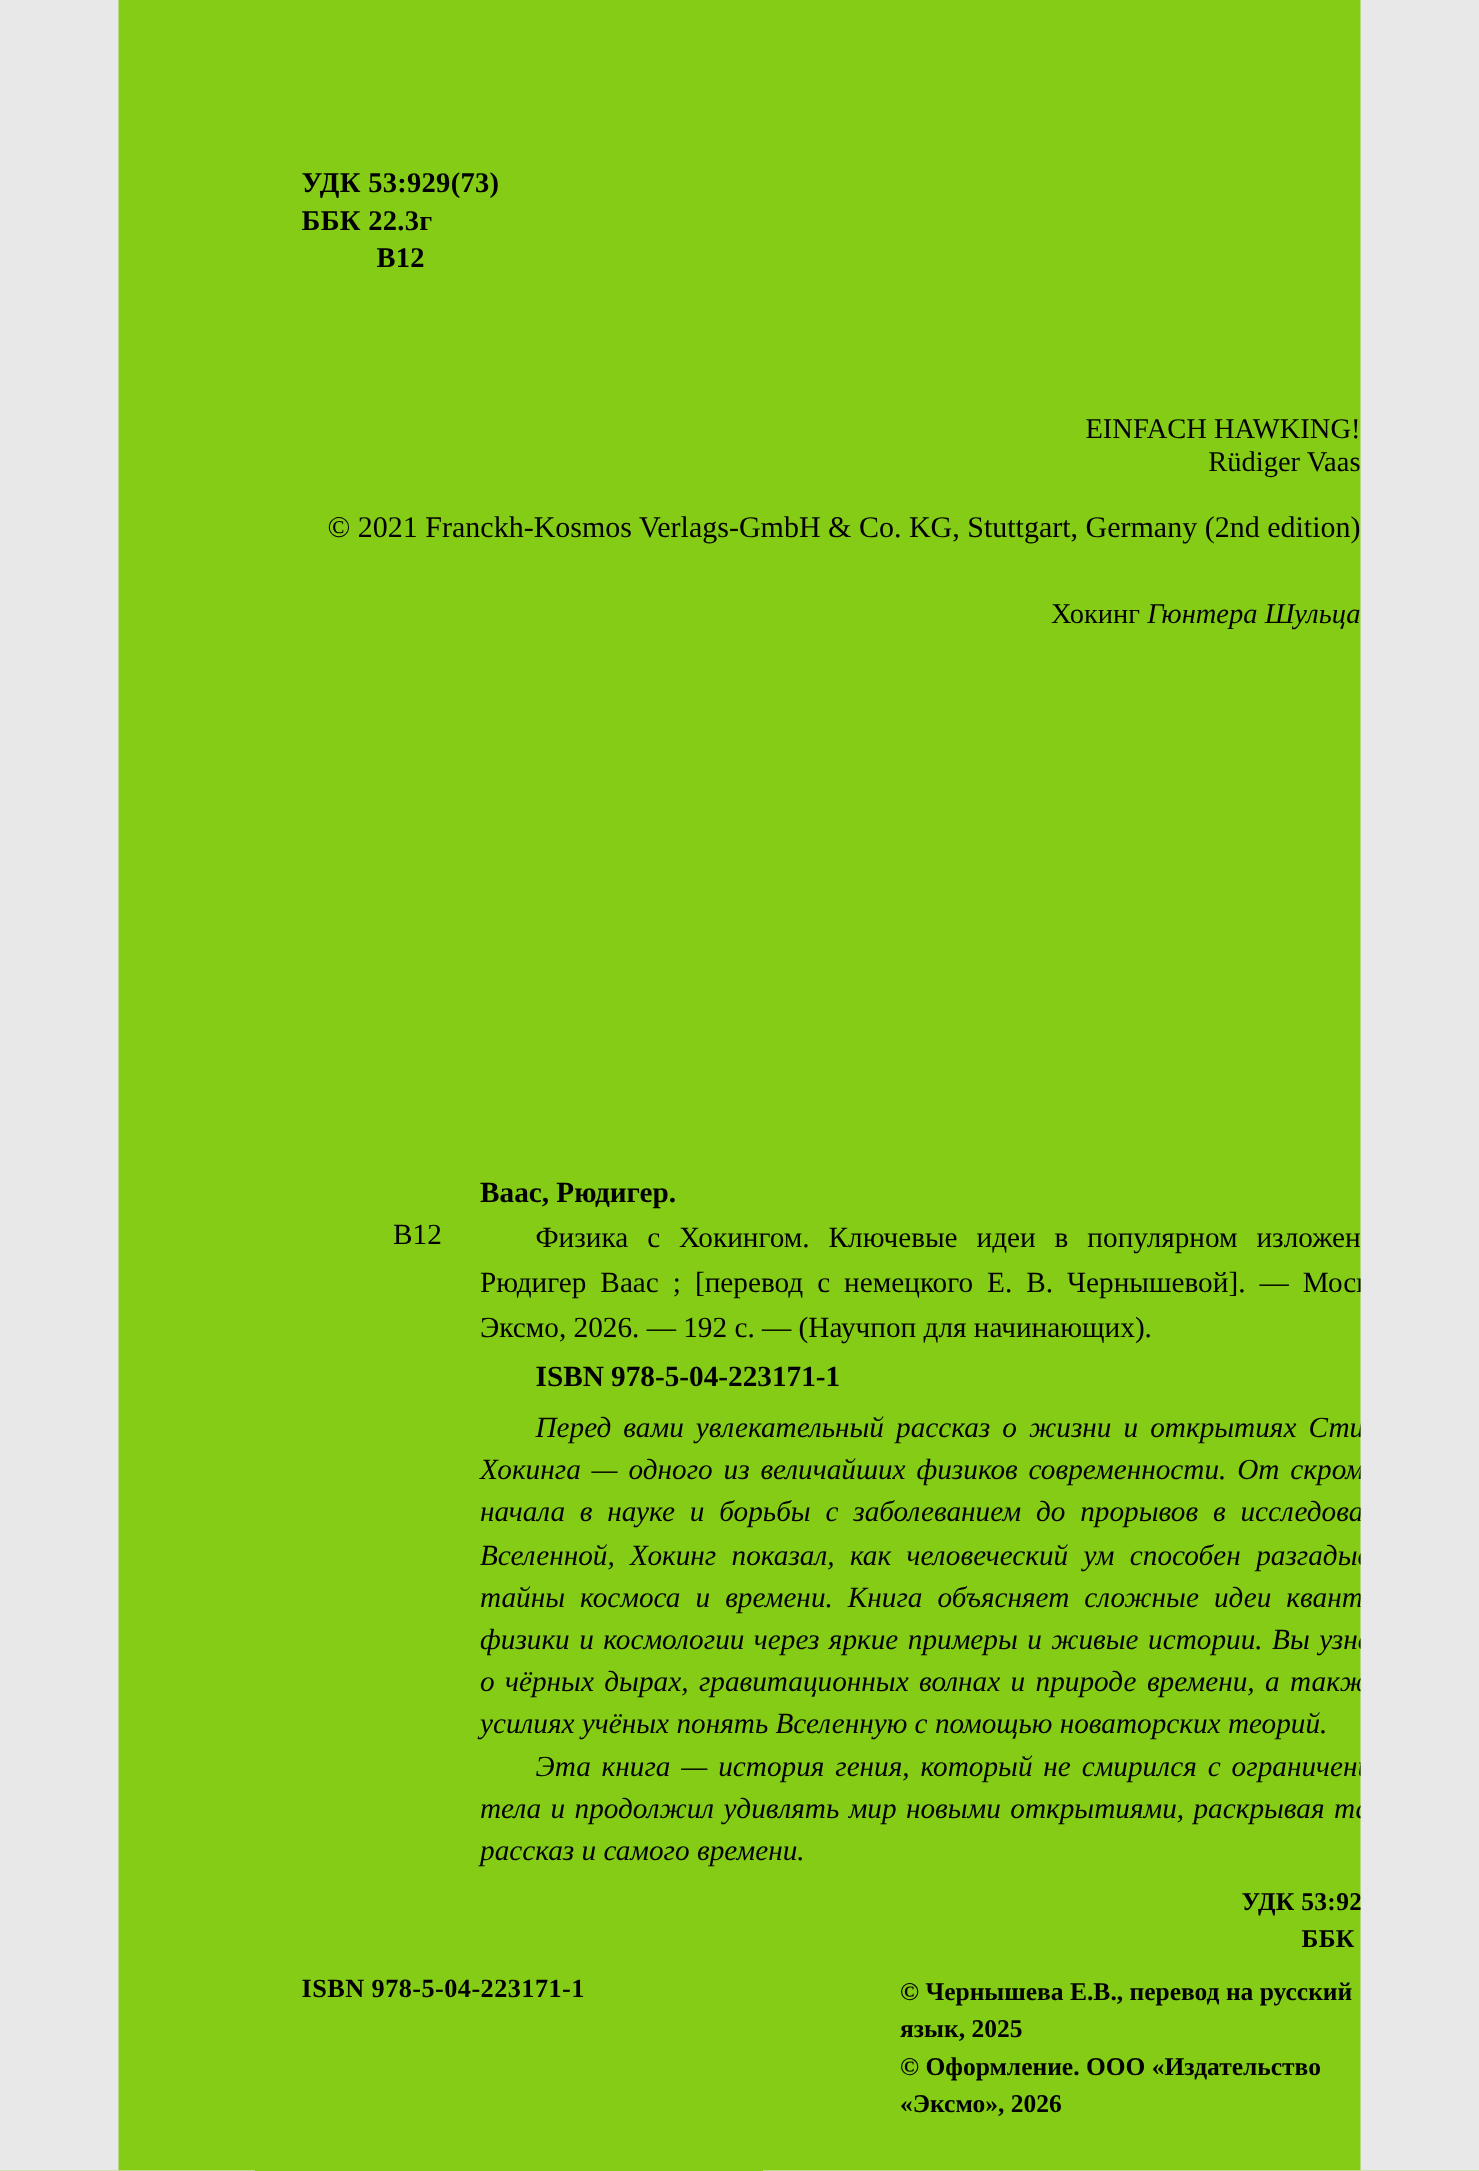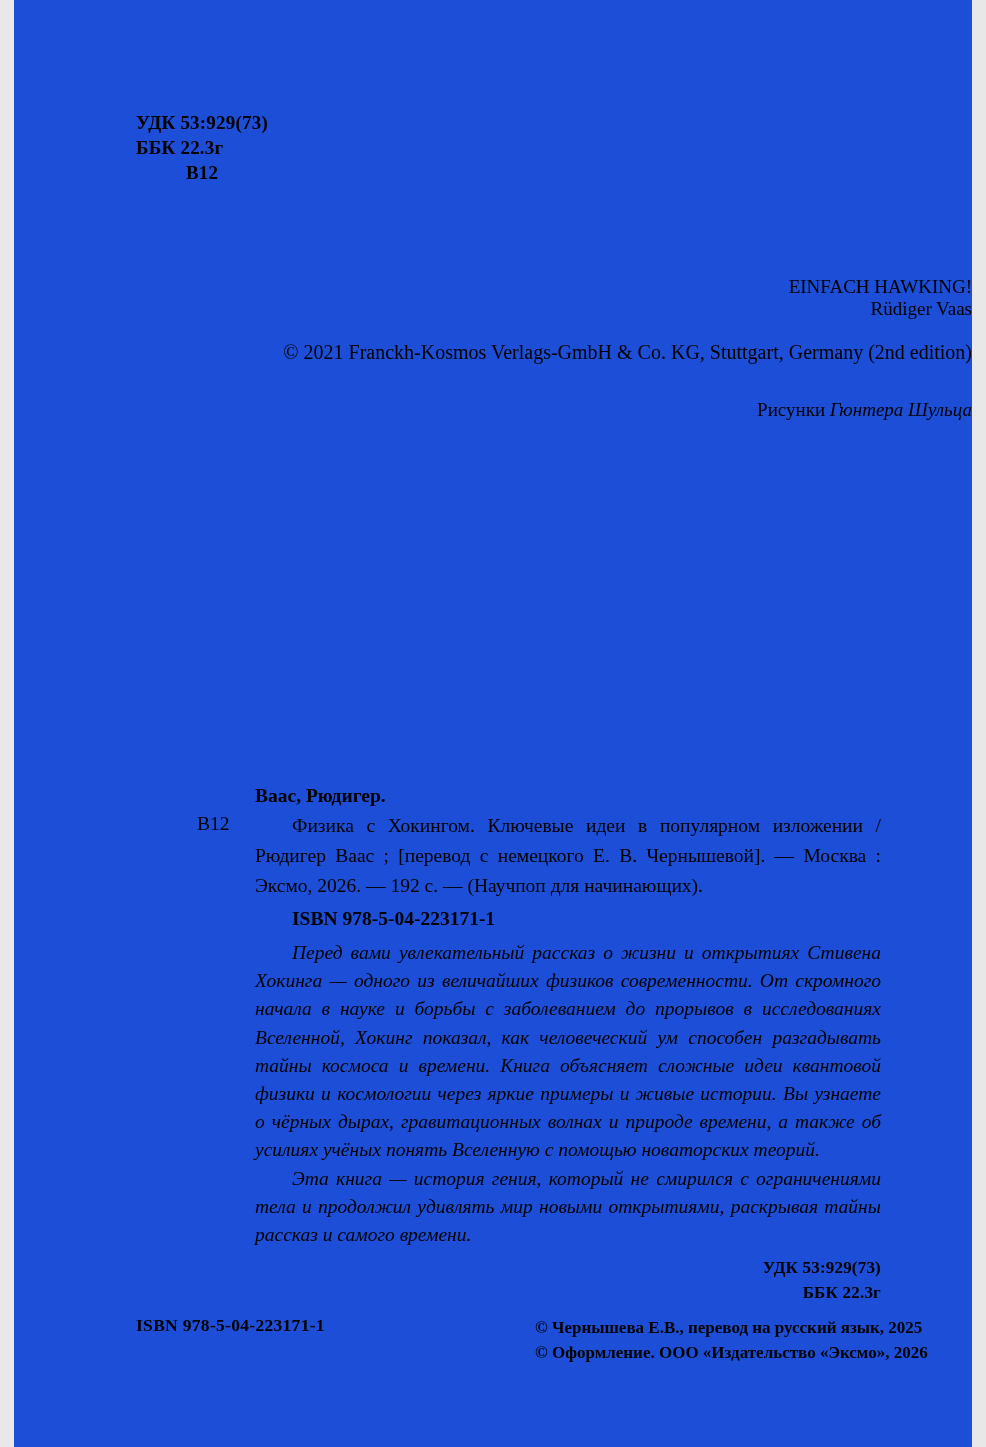--- a/index.html
+++ b/index.html
@@ -1,22 +1,22 @@
 <!DOCTYPE html>
 <html><head>
 <meta charset="utf-8">
 <style>
   * { margin: 0; padding: 0; box-sizing: border-box; }
   html, body { background: #e8e8e8; }
   .page {
     position: relative;
-    width: 958px;
+    width: 828px;
     height: 1447px;
     margin: 0 auto;
-    background: #1d4ed8;
+    background: #84cc16;
     color: #000000;
     font-family: "Liberation Serif", "DejaVu Serif", serif;
     overflow: hidden;
   }
 
   
   .udk-top {
     position: absolute;
     left: 122px;
     top: 110px;
@@ -112,21 +112,21 @@
   <div class="udk-top">
     <div>УДК 53:929(73)</div>
     <div>ББК 22.3г</div>
     <div class="author-sign">В12</div>
   </div>
 
   <div class="title-block">
     <div class="orig-title">EINFACH HAWKING!</div>
     <div class="orig-author">Rüdiger Vaas</div>
     <div class="orig-copyright">© 2021 Franckh-Kosmos Verlags-GmbH &amp; Co. KG, Stuttgart, Germany (2nd edition)</div>
-    <div class="illustrations"><span>Рисунки </span><span class="illustrator">Гюнтера Шульца</span></div>
+    <div class="illustrations"><span>Хокинг </span><span class="illustrator">Гюнтера Шульца</span></div>
   </div>
 
   <div class="biblio">
     <div class="b12-label">В12</div>
     <div class="author-heading">Ваас, Рюдигер.</div>
     <div class="record">Физика с Хокингом. Ключевые идеи в популярном изложении / Рюдигер Ваас ; [перевод с немецкого Е. В. Чернышевой]. — Москва : Эксмо, 2026. — 192 с. — (Научпоп для начинающих).</div>
     <div class="isbn-mid">ISBN 978-5-04-223171-1</div>
     <p class="annot">Перед вами увлекательный рассказ о жизни и открытиях Стивена Хокинга — одного из величайших физиков современности. От скромного начала в науке и борьбы с заболеванием до прорывов в исследованиях Вселенной, Хокинг показал, как человеческий ум способен разгадывать тайны космоса и времени. Книга объясняет сложные идеи квантовой физики и космологии через яркие примеры и живые истории. Вы узнаете о чёрных дырах, гравитационных волнах и природе времени, а также об усилиях учёных понять Вселенную с помощью новаторских теорий.</p>
     <p class="annot second">Эта книга — история гения, который не смирился с ограничениями тела и продолжил удивлять мир новыми открытиями, раскрывая тайны рассказ и самого времени.</p>
     <div class="udk-bottom">

